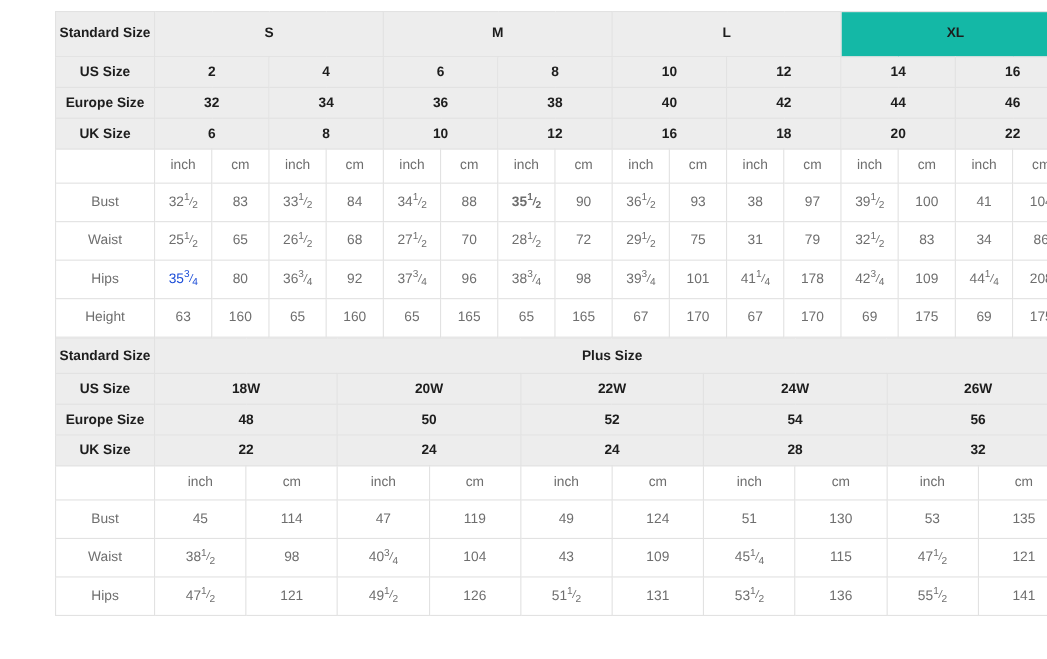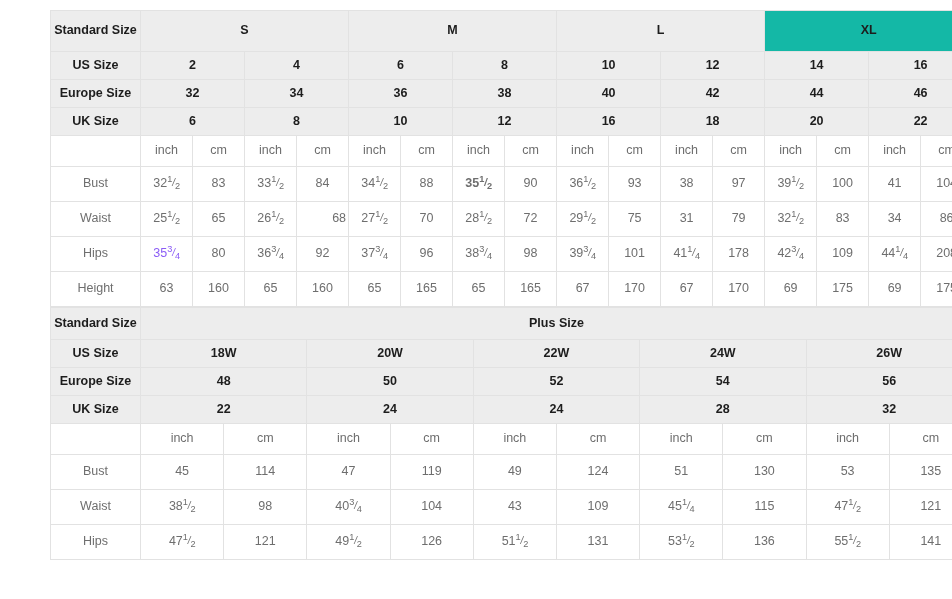--- a/index.html
+++ b/index.html
@@ -176,37 +176,37 @@
             <td colspan="1" style="color: rgb(110, 110, 110);">39<span class="frac"><span class="num">1</span><span class="sl">/</span><span class="den">2</span></span></td>
             <td colspan="1" style="color: rgb(110, 110, 110);">100</td>
             <td colspan="1" style="color: rgb(110, 110, 110);">41</td>
             <td colspan="1" style="color: rgb(110, 110, 110);">104</td>
           </tr>
           <tr class="h-data">
             <td class="rowlabel" style="color: rgb(110, 110, 110);">Waist</td>
             <td colspan="1" style="color: rgb(110, 110, 110);">25<span class="frac"><span class="num">1</span><span class="sl">/</span><span class="den">2</span></span></td>
             <td colspan="1" style="color: rgb(110, 110, 110);">65</td>
             <td colspan="1" style="color: rgb(110, 110, 110);">26<span class="frac"><span class="num">1</span><span class="sl">/</span><span class="den">2</span></span></td>
-            <td colspan="1" style="color: rgb(110, 110, 110); text-align: right;">68</td>
+            <td colspan="1" style="color: rgb(110, 110, 110);">68</td>
             <td colspan="1" style="color: rgb(110, 110, 110);">27<span class="frac"><span class="num">1</span><span class="sl">/</span><span class="den">2</span></span></td>
             <td colspan="1" style="color: rgb(110, 110, 110);">70</td>
             <td colspan="1" style="color: rgb(110, 110, 110);">28<span class="frac"><span class="num">1</span><span class="sl">/</span><span class="den">2</span></span></td>
             <td colspan="1" style="color: rgb(110, 110, 110);">72</td>
             <td colspan="1" style="color: rgb(110, 110, 110);">29<span class="frac"><span class="num">1</span><span class="sl">/</span><span class="den">2</span></span></td>
             <td colspan="1" style="color: rgb(110, 110, 110);">75</td>
             <td colspan="1" style="color: rgb(110, 110, 110);">31</td>
             <td colspan="1" style="color: rgb(110, 110, 110);">79</td>
             <td colspan="1" style="color: rgb(110, 110, 110);">32<span class="frac"><span class="num">1</span><span class="sl">/</span><span class="den">2</span></span></td>
             <td colspan="1" style="color: rgb(110, 110, 110);">83</td>
             <td colspan="1" style="color: rgb(110, 110, 110);">34</td>
             <td colspan="1" style="color: rgb(110, 110, 110);">86</td>
           </tr>
           <tr class="h-data">
             <td class="rowlabel" style="color: rgb(110, 110, 110);">Hips</td>
-            <td colspan="1" style="color: #8b5cf6;">35<span class="frac"><span class="num">3</span><span class="sl">/</span><span class="den">4</span></span></td>
+            <td colspan="1" style="color: #1d4ed8;">35<span class="frac"><span class="num">3</span><span class="sl">/</span><span class="den">4</span></span></td>
             <td colspan="1" style="color: rgb(110, 110, 110);">80</td>
             <td colspan="1" style="color: rgb(110, 110, 110);">36<span class="frac"><span class="num">3</span><span class="sl">/</span><span class="den">4</span></span></td>
             <td colspan="1" style="color: rgb(110, 110, 110);">92</td>
             <td colspan="1" style="color: rgb(110, 110, 110);">37<span class="frac"><span class="num">3</span><span class="sl">/</span><span class="den">4</span></span></td>
             <td colspan="1" style="color: rgb(110, 110, 110);">96</td>
             <td colspan="1" style="color: rgb(110, 110, 110);">38<span class="frac"><span class="num">3</span><span class="sl">/</span><span class="den">4</span></span></td>
             <td colspan="1" style="color: rgb(110, 110, 110);">98</td>
             <td colspan="1" style="color: rgb(110, 110, 110);">39<span class="frac"><span class="num">3</span><span class="sl">/</span><span class="den">4</span></span></td>
             <td colspan="1" style="color: rgb(110, 110, 110);">101</td>
             <td colspan="1" style="color: rgb(110, 110, 110);">41<span class="frac"><span class="num">1</span><span class="sl">/</span><span class="den">4</span></span></td>

